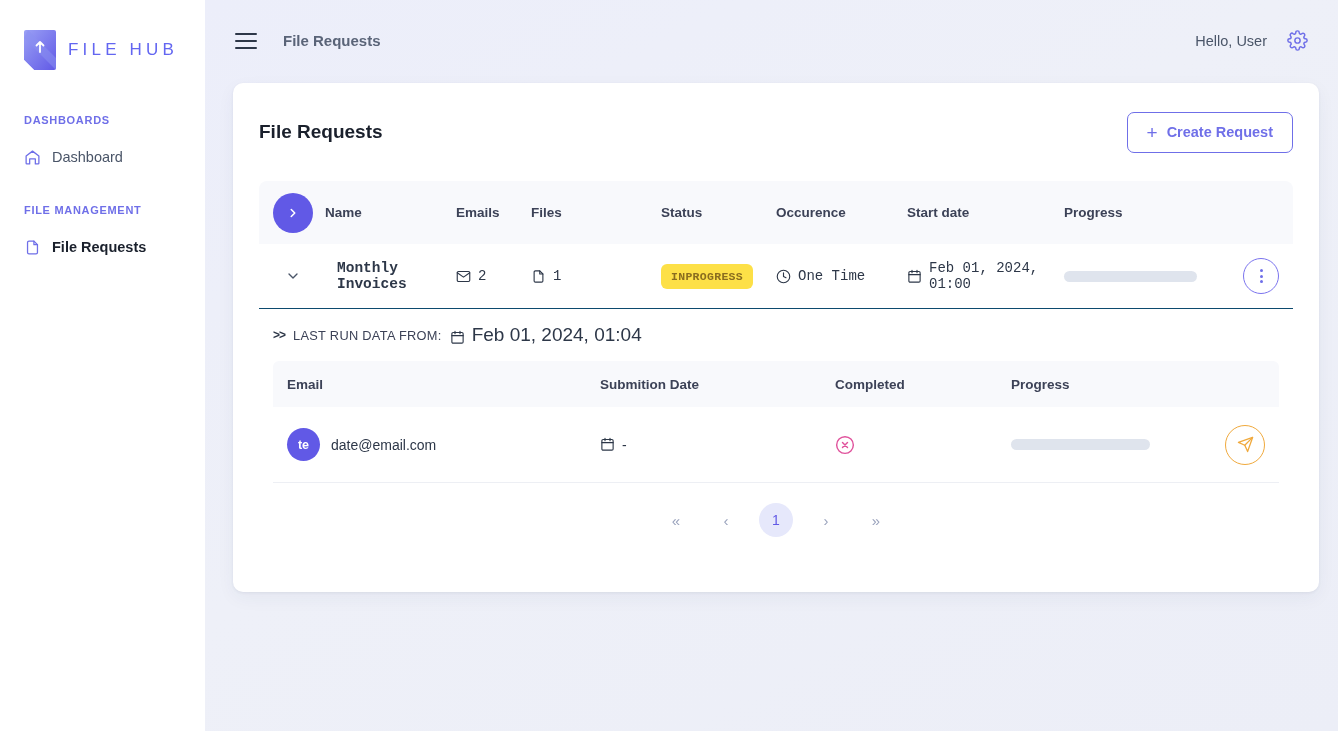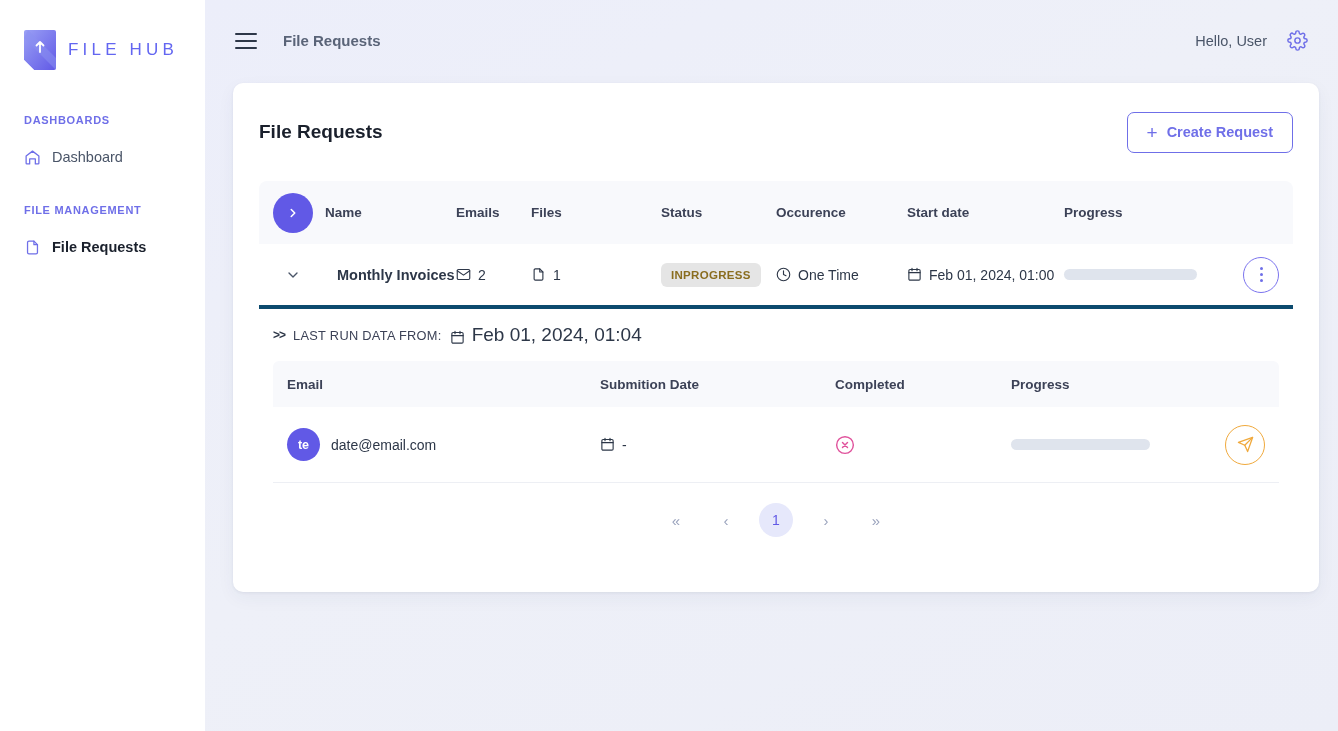--- a/index.html
+++ b/index.html
@@ -128,36 +128,37 @@
     width: 40px; height: 40px; border-radius: 50%;
     background: #6159e6;
     display: flex; align-items: center; justify-content: center;
     color: #fff; flex: 0 0 40px;
     cursor: pointer;
   }
   .tbl-row {
     display: flex; align-items: center;
     height: 65px;
     padding: 0 14px;
-    border-bottom: 4px solid #0c4a6e;
+    border-bottom: 1px solid #0c4a6e;
+    font-family: Liberation Mono, monospace;
   }
   .chev-cell { width: 40px; flex: 0 0 40px; display:flex; align-items:center; justify-content:center; cursor: pointer; color:#4a5568; }
   .c-name   { width: 143px; flex: 0 0 143px; }
   .c-emails { width: 75px;  flex: 0 0 75px; }
   .c-files  { width: 130px; flex: 0 0 130px; }
   .c-status { width: 115px; flex: 0 0 115px; }
   .c-occ    { width: 131px; flex: 0 0 131px; }
   .c-start  { width: 157px; flex: 0 0 157px; }
   .c-prog   { flex: 1; }
   .cell-txt { font-size: 14px; color: #2d3748; display: flex; align-items: center; gap: 7px; }
   .cell-txt.bold { font-weight: 700; font-size: 14.5px; }
   .ico14 { width: 15px; height: 15px; flex: 0 0 15px; color: #2d3748; display:block; }
   .badge {
     display: inline-block;
-    background: #e5e5e5;
+    background: #fde047;
     color: #8a6d1f;
     font-size: 11.5px; font-weight: 700;
     letter-spacing: .3px;
     padding: 6px 10px;
     border-radius: 6px;
   }
   .progress { width: 133px; height: 11px; border-radius: 7px; background: #dfe4ed; }
   .progress.sm { width: 139px; height: 11px; }
   .dots-btn {
     margin-left: auto;

